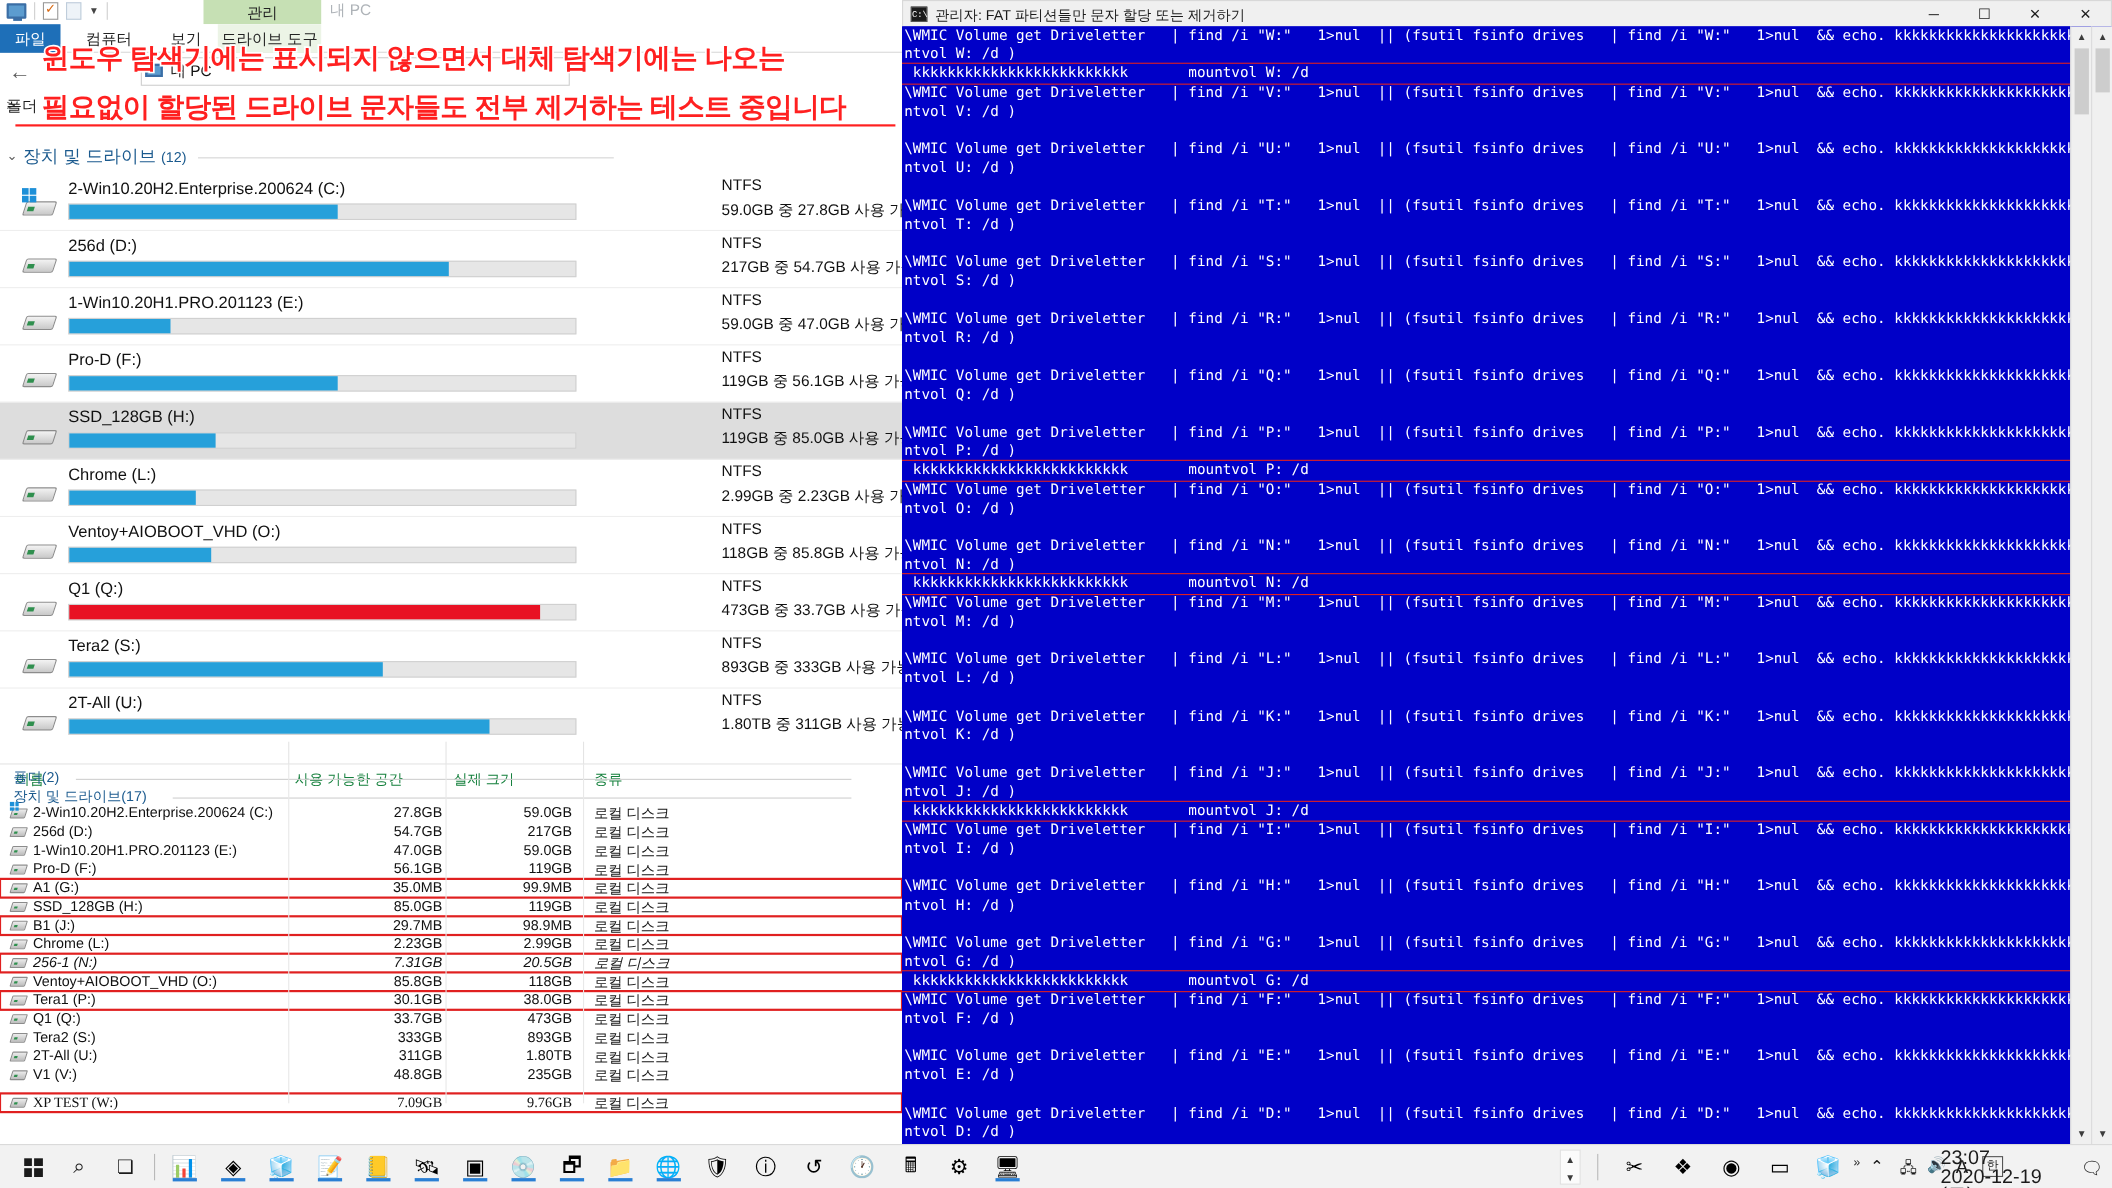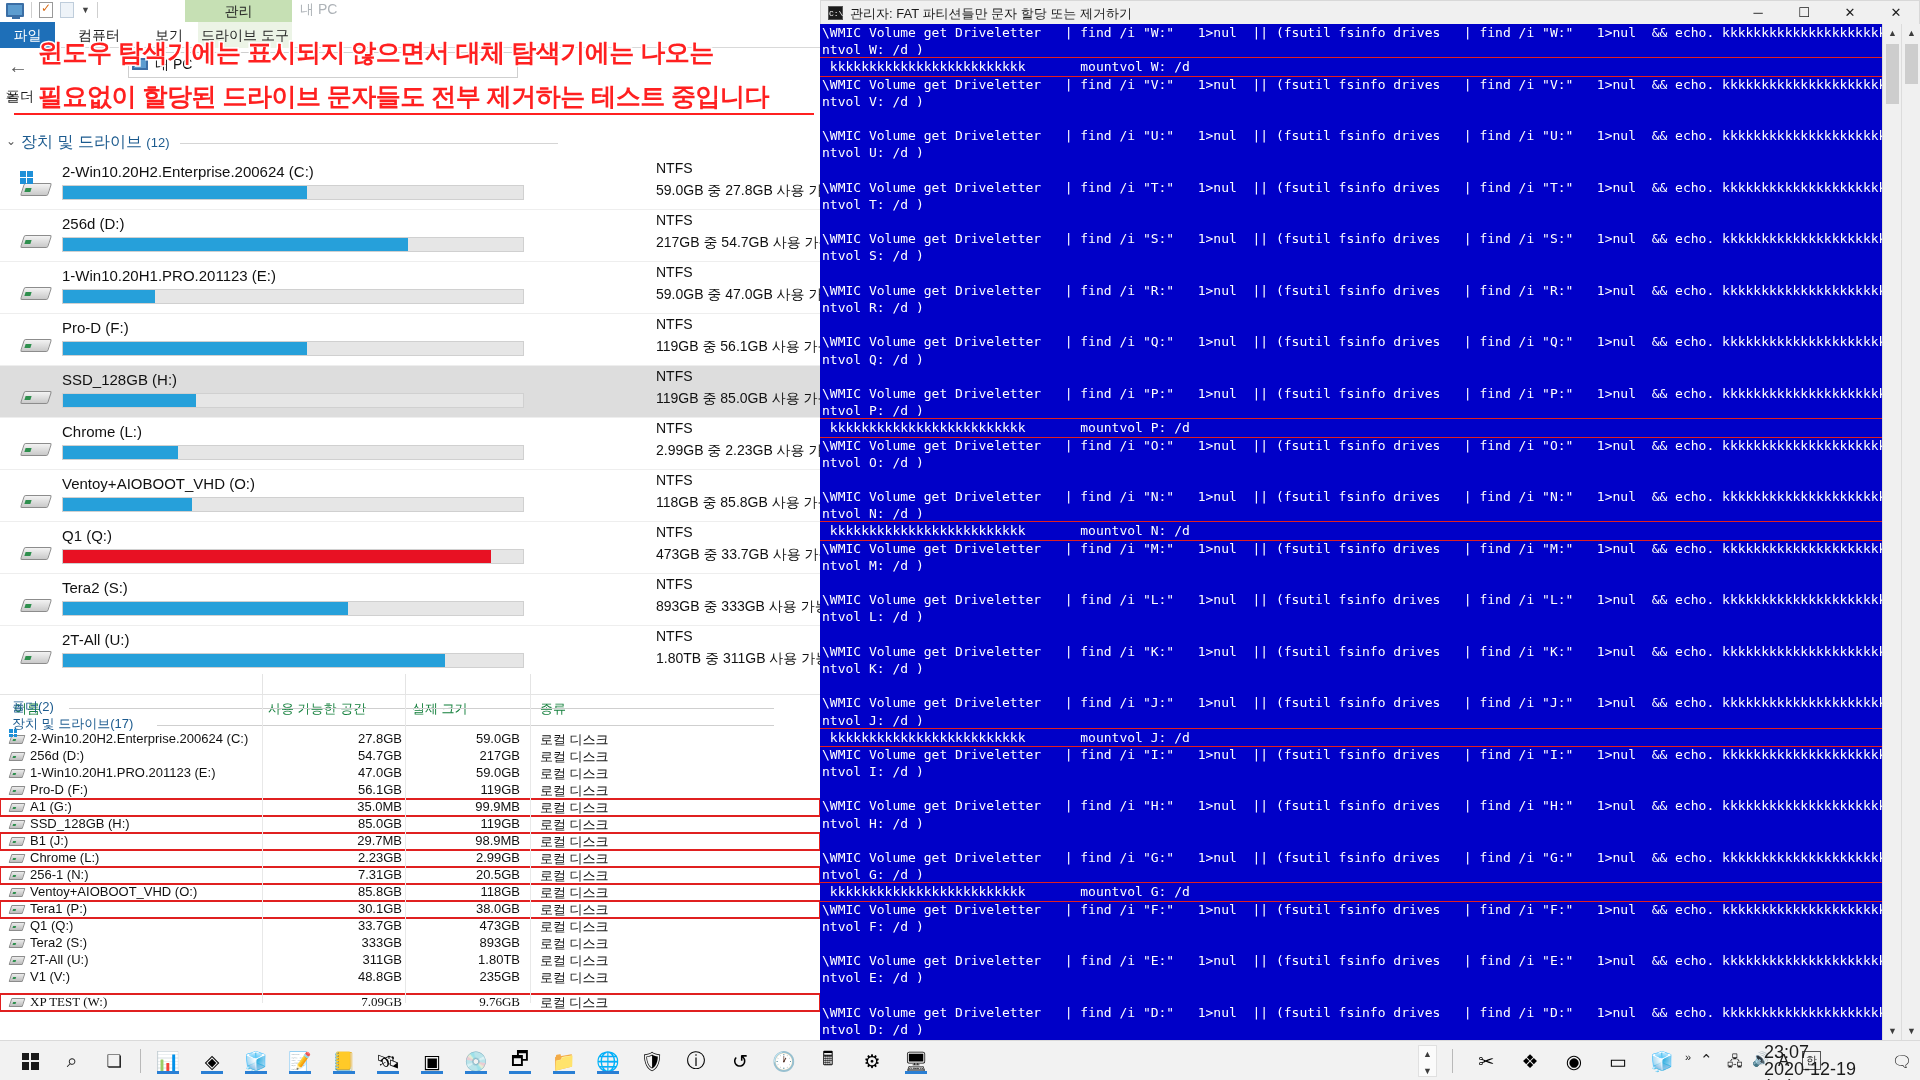--- a/index.html
+++ b/index.html
@@ -533,21 +533,21 @@
       </div>
       <div class="dl-row" style="top: 176px;">
         <div class="ic">
           <i></i>
         </div>
         <div class="nm">Chrome (L:)</div>
         <div class="free">2.23GB</div>
         <div class="size">2.99GB</div>
         <div class="type">로컬 디스크</div>
       </div>
-      <div class="dl-row hl" style="top: 193px;">
+      <div class="dl-row hl" style="top: 193px; font-style: italic;">
         <div class="ic">
           <i></i>
         </div>
         <div class="nm">256-1 (N:)</div>
         <div class="free">7.31GB</div>
         <div class="size">20.5GB</div>
         <div class="type">로컬 디스크</div>
       </div>
       <div class="dl-row" style="top: 210px;">
         <div class="ic">

